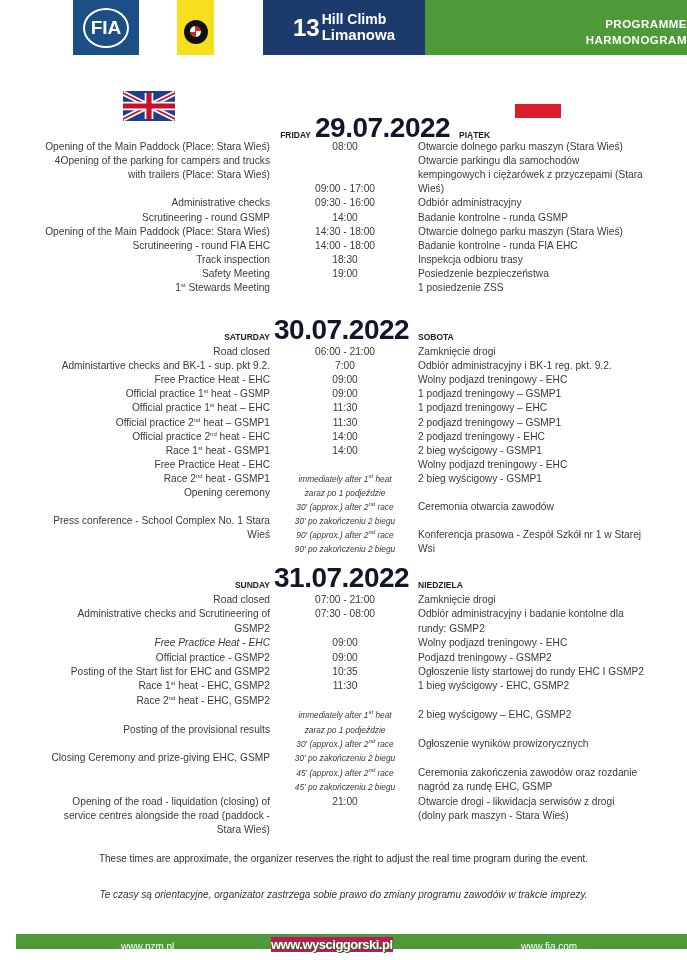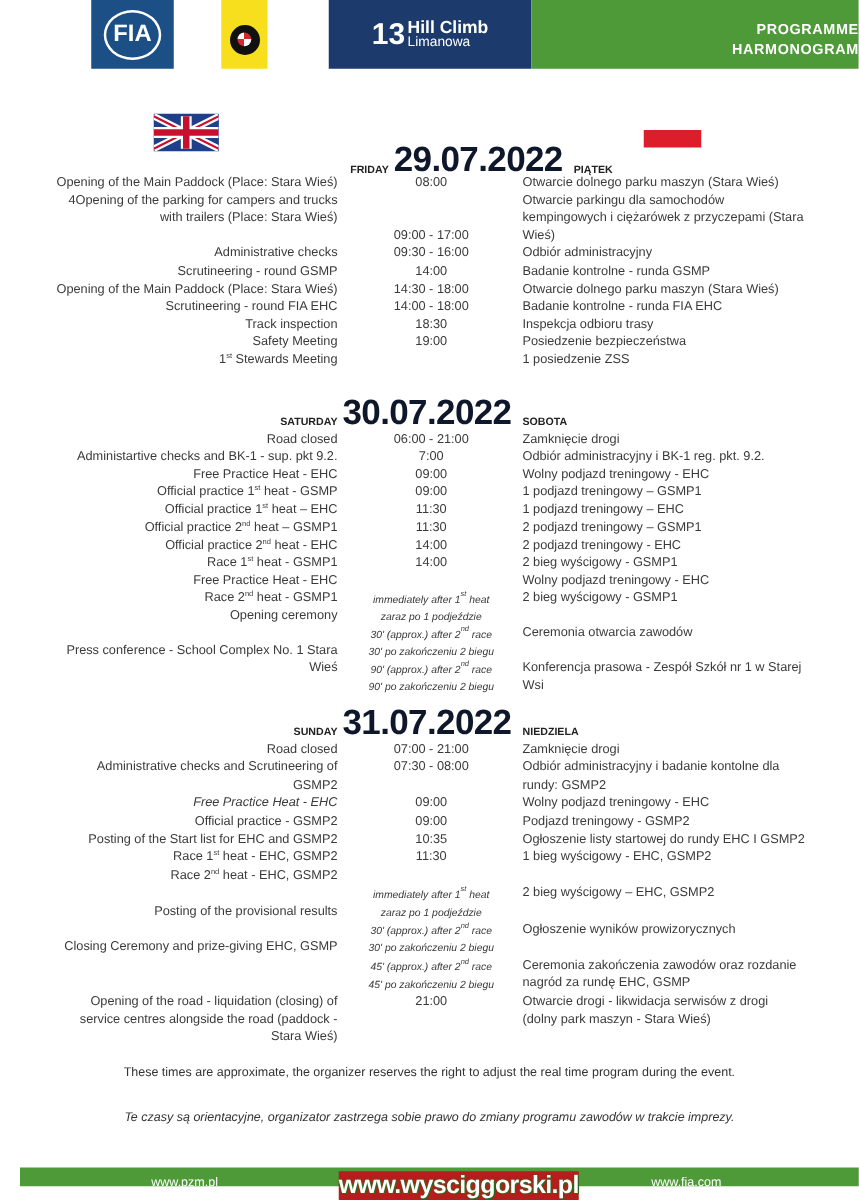--- a/index.html
+++ b/index.html
@@ -9,21 +9,21 @@
   .header { position: absolute; top: 0; left: 0; width: 687px; height: 55px; }
   .logo-fia { position: absolute; left: 73px; top: 0; width: 66px; height: 55px; background: #1b4f86; display:flex; align-items:center; justify-content:center; }
   .logo-fia .globe { width: 46px; height: 40px; border-radius: 50%; border: 2px solid #fff; display:flex; align-items:center; justify-content:center; color:#fff; font-weight:bold; font-size:19px; }
   .logo-pzm { position: absolute; left: 177px; top: 0; width: 37px; height: 55px; background: #f7df1e; display:flex; align-items:center; justify-content:center; }
   .logo-pzm .badge { width: 24px; height: 24px; border-radius: 50%; background:#111; display:flex; align-items:center; justify-content:center; margin-top:8px;}
   .logo-pzm .badge .inner { width: 11px; height: 11px; border-radius: 50%; background: repeating-conic-gradient(#d62828 0 25%, #fff 0 50%); }
   .logo-hill { position: absolute; left: 263px; top: 0; width: 162px; height: 55px; background: #1c3a6b; color:#fff; display:flex; align-items:center; justify-content:center; }
   .logo-hill .num { font-size: 24px; font-weight:bold; line-height:1; margin-right:2px; }
   .logo-hill .txt { display:flex; flex-direction:column; line-height:1.05; }
   .logo-hill .t1 { font-size: 14px; font-weight:bold; }
-  .logo-hill .t2 { font-size: 11px; font-weight:normal; }
+  .logo-hill .t2 { font-size: 15px; font-weight:bold; }
   .header-green { position: absolute; left: 425px; top: 0; width: 262px; height: 55px; background: #4e9a38; color:#fff; text-align: right; padding-top: 16px; font-weight: bold; font-size: 11.5px; line-height: 16px; letter-spacing: 0.5px; }
 
   .flag-uk { position: absolute; left: 123px; top: 91px; width: 52px; height: 30px; background:#1e3f8a; overflow:hidden; }
   .flag-pl { position: absolute; left: 515px; top: 104px; width: 46px; height: 14px; background:#dc1d2a; }
 
   .day-head { position: absolute; left: 0; width: 687px; height: 32px; }
   .day-head .en { position: absolute; right: 417px; bottom: 4px; font-size: 8.5px; font-weight: bold; color:#222; }
   .day-head .date { position: absolute; left: 274px; bottom: 0; font-size: 28px; font-weight: bold; color: #0f172a; letter-spacing: -0.5px; }
   .day-head .pl { position: absolute; left: 418px; bottom: 4px; font-size: 8.5px; font-weight: bold; color:#222; }
 
@@ -33,21 +33,21 @@
   .row .c-time.small { font-size: 8.3px; font-style: italic; }
   .row .c-pl { position: absolute; left: 418px; width: 240px; text-align: left; }
   .italic { font-style: italic; }
   sup { font-size: 6px; vertical-align: top; line-height: 8px; }
 
   .note { position: absolute; left: 0; width: 687px; text-align: center; font-size: 10px; color: #333; }
   .note.it { font-style: italic; margin-top: 21px; }
 
   .footer { position: absolute; left: 16px; top: 934px; width: 687px; height: 15px; background: #4e9a38; }
   .footer .l { position: absolute; left: 105px; top: 7px; color: #fff; font-size: 10px; }
-  .footer .m { position: absolute; left: 255px; top: 3px; color: #fff; font-size: 20px; font-weight: bold; background:#b91c1c; text-shadow: 0 0 2px #2d6a1c, 1px 1px 0 #2d6a1c; letter-spacing: -0.5px; }
+  .footer .m { position: absolute; left: 255px; top: 3px; color: #fff; font-size: 13px; font-weight: bold; background:#be185d; text-shadow: 0 0 2px #2d6a1c, 1px 1px 0 #2d6a1c; letter-spacing: -0.5px; }
   .footer .r { position: absolute; left: 505px; top: 7px; color: #fff; font-size: 10px; }
 </style>
 </head>
 <body>
 
 <div class="header">
   <div class="logo-fia">
     <div class="globe">
         <span>FIA</span>
       </div>

